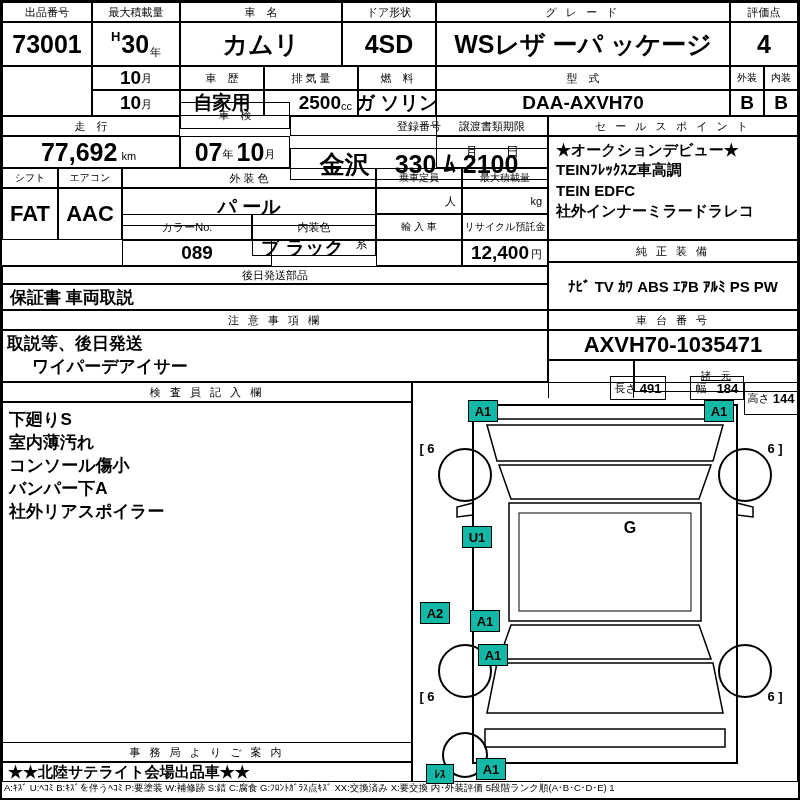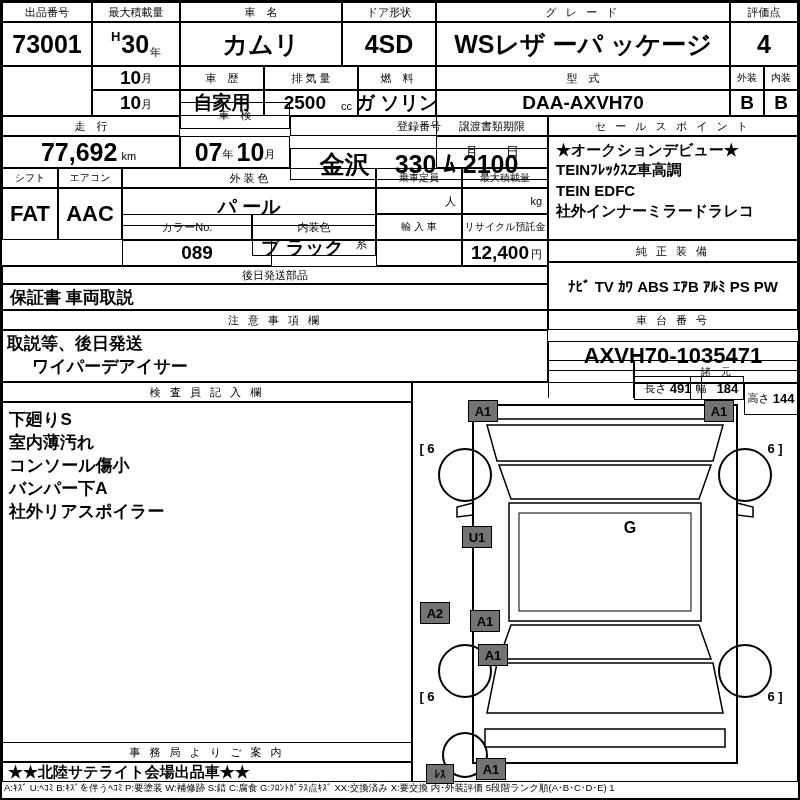--- a/index.html
+++ b/index.html
@@ -34,21 +34,21 @@
   .unit { font-size:11px; font-weight:normal; }
   .left { justify-content:flex-start; padding-left:7px; }
   .right { justify-content:flex-end; padding-right:5px; }
   .col { flex-direction:column; justify-content:center; align-items:center; }
   .txtline { font-size:15px; font-weight:bold; line-height:1.35; }
   .legend {
     position:absolute; left:2px; top:780px; width:796px; height:16px;
     font-size:9.5px; white-space:nowrap; overflow:hidden;
   }
   .mark {
-    position:absolute; border:1px solid #000; background:#737373;
+    position:absolute; border:1px solid #000; background:#14b8a6;
     font-size:13px; font-weight:bold; display:flex; align-items:center; justify-content:center;
     padding:0 2px;
   }
   .markp {
     position:absolute; font-size:13px; font-weight:bold;
     display:flex; align-items:center; justify-content:center;
   }
 </style>
 </head>
 <body>
@@ -87,21 +87,21 @@
   <div class="c lbl" style="left:762px;top:64px;width:34px;height:24px;font-size:10px;">内装</div>
 
   <div class="c" style="left:90px;top:88px;width:88px;height:26px;">
 
     <span class="mid">10</span>
     <span class="unit" style="align-self:flex-end;margin-bottom:3px;">月</span>
   </div>
   <div class="c mid" style="left:178px;top:88px;width:84px;height:26px;">自家用</div>
   <div class="c right" style="left:262px;top:88px;width:94px;height:26px;">
     <span class="mid">2500</span>
-    <span class="unit" style="align-self:flex-end;margin:0 0 3px 15px;">cc</span>
+    <span class="unit" style="align-self:flex-end;margin:0 0 3px 0;">cc</span>
   </div>
   <div class="c mid" style="left:356px;top:88px;width:78px;height:26px;">ガ ソリン</div>
   <div class="c mid" style="left:434px;top:88px;width:294px;height:26px;">DAA-AXVH70</div>
   <div class="c mid" style="left:728px;top:88px;width:34px;height:26px;">B</div>
   <div class="c mid" style="left:762px;top:88px;width:34px;height:26px;">B</div>
 
   <div class="c" style="left:0;top:64px;width:90px;height:50px;"></div>
 
   <div class="c lbl" style="left:0;top:114px;width:178px;height:20px;">走　行</div>
   <div class="c lbl" style="left:178px;top:100px;width:110px;height:27px;">車　検</div>
@@ -173,25 +173,25 @@
   <div class="c lbl-sp" style="left:546px;top:238px;width:250px;height:22px;">純 正 装 備</div>
   <div class="c" style="left:546px;top:260px;width:250px;height:48px;font-size:15px;font-weight:bold;">ﾅﾋﾞ  TV  ｶﾜ  ABS  ｴｱB  ｱﾙﾐ  PS  PW</div>
 
   <div class="c lbl-sp" style="left:0;top:308px;width:546px;height:20px;">注 意 事 項 欄</div>
   <div class="c col" style="left:0;top:328px;width:546px;height:52px;align-items:flex-start;justify-content:flex-start;padding:2px 0 0 4px;">
     <div class="txtline" style="font-size:17px;">取説等、後日発送</div>
     <div class="txtline" style="font-size:17px;margin-left:25px;">ワイパーデアイサー</div>
   </div>
 
   <div class="c lbl-sp" style="left:546px;top:308px;width:250px;height:20px;">車 台 番 号</div>
-  <div class="c big" style="left:546px;top:328px;width:250px;height:30px;font-size:22px;margin-top:11px;">AXVH70-1035471</div>
-  <div class="c lbl" style="left:632px;top:358px;width:164px;height:24px;font-size:10px;text-decoration:underline;">諸　元</div>
+  <div class="c big" style="left:546px;top:328px;width:250px;height:30px;font-size:22px;">AXVH70-1035471</div>
+  <div class="c lbl" style="left:632px;top:358px;width:164px;height:32px;font-size:10px;text-decoration:underline;">諸　元</div>
   <div class="c" style="left:546px;top:358px;width:86px;height:38px;border-bottom:none;"></div>
 
-  <div class="c" style="left:632px;top:374px;width:68px;height:24px;">
+  <div class="c" style="left:608px;top:374px;width:56px;height:24px;">
     <span class="unit">長さ</span>
     <span class="sml" style="font-weight:bold;margin-left:3px;">491</span>
   </div>
   <div class="c" style="left:688px;top:374px;width:54px;height:24px;">
     <span class="unit">幅</span>
     <span class="sml" style="font-weight:bold;margin-left:10px;">184</span>
   </div>
   <div class="c" style="left:742px;top:380px;width:54px;height:33px;">
     <span class="unit">高さ</span>
     <span class="sml" style="font-weight:bold;margin-left:3px;">144</span>

